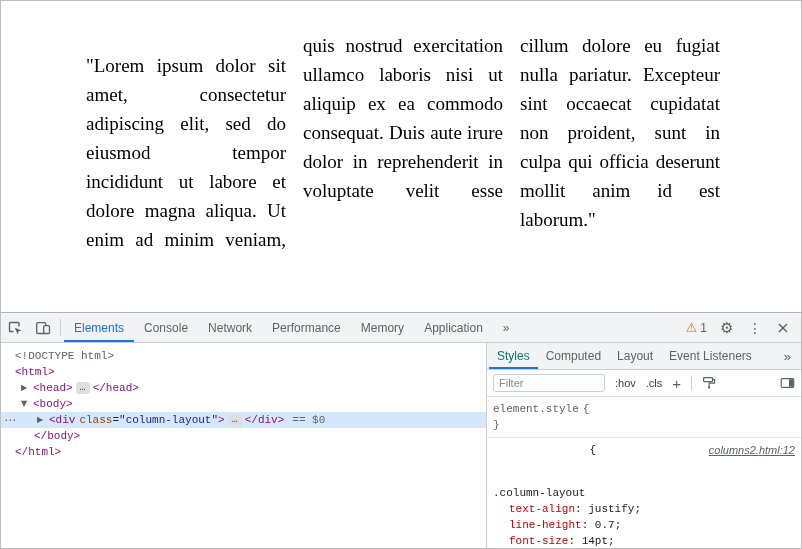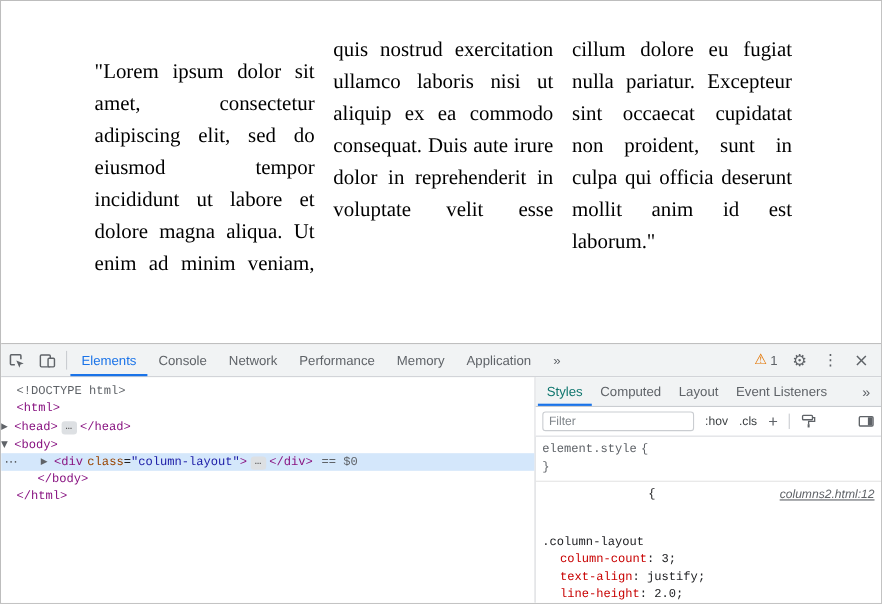--- a/index.html
+++ b/index.html
@@ -37,21 +37,21 @@
   .close { font-size:16px; }
 
   .dt-body { flex:1; display:flex; min-height:0; }
 
   
   .dom-pane { width:486px; flex:0 0 486px; border-right:1px solid #cacdd1;
               font-family:"Liberation Mono", monospace; font-size:11px; line-height:16px;
               padding-top:5px; overflow:hidden; background:#fff; }
   .tree-line { height:16px; white-space:nowrap; position:relative; color:#202124; }
   .lvl0 { padding-left:14px; }
-  .lvl1 { }
+  .lvl1 { padding-left:20px; }
   .lvl1b { padding-left:33px; }
   .lvl2 { padding-left:36px; }
   .tree-line.selected { background:#d4e7fb; }
   .arrow { display:inline-block; width:12px; font-size:8px; color:#5f6368; vertical-align:1px; }
   .t-tag { color:#881280; }
   .t-attr { color:#994500; margin-left:4px; }
   .t-val { color:#1a1aa6; }
   .t-plain { color:#202124; }
   .t-gray { color:#5f6368; }
   .t-hint { color:#5f6368; margin-left:8px; }
@@ -65,21 +65,21 @@
   .styles-pane { flex:1; display:flex; flex-direction:column; min-width:0; background:#fff; }
   .styles-tabs { flex:0 0 27px; background:#f1f3f4; border-bottom:1px solid #cacdd1;
                  display:flex; align-items:stretch; padding-left:2px; }
   .styles-tab { padding:0 8px; display:flex; align-items:center; font-size:12px;
                 color:#5f6368; border-bottom:2px solid transparent; padding-top:2px; white-space:nowrap; }
   .styles-tab.active { color:#0f766e; border-bottom-color:#1a73e8; }
   .styles-tab.chevron { margin-left:auto; font-size:13px; padding-right:10px; }
 
   .styles-toolbar { flex:0 0 27px; display:flex; align-items:center; padding:0 6px;
                     border-bottom:1px solid #dadce0; gap:10px; background:#fff; }
-  .filter-input { width:138px; height:18px; border:1px solid #cacdd1; border-radius:3px;
+  .filter-input { width:112px; height:18px; border:1px solid #cacdd1; border-radius:3px;
                   font-size:11px; padding:0 5px; color:#202124; outline:none;
                   font-family:"Liberation Sans", sans-serif; }
   .filter-input::placeholder { color:#80868b; }
   .tool-text { font-size:11px; color:#3c4043; }
   .tool-plus { font-size:15px; color:#5f6368; line-height:1; }
   .tool-sep { width:1px; height:14px; background:#cacdd1; }
   .tool-svg { color:#5f6368; display:flex; align-items:center; }
   .tool-svg.last { margin-left:auto; }
 
   .styles-content { flex:1; overflow:hidden; font-family:"Liberation Mono", monospace;
@@ -196,23 +196,22 @@
             <div class="sline"><span class="es">element.style</span><span class="es brace">{</span></div>
             <div class="sline"><span class="es">}</span></div>
           </div>
 
           <div class="style-section">
             <div class="sline rule-header">
               <span class="selector">.column-layout</span>
                 <span class="brace">{</span>
               <a class="rule-link">columns2.html:12</a>
             </div>
-            <div class="sline prop"><span class="prop-name">column-count</span><span>: </span><span class="prop-value">3</span><span>;</span></div>
             <div class="sline prop"><span class="prop-name">text-align</span><span>: </span><span class="prop-value">justify</span><span>;</span></div>
-            <div class="sline prop"><span class="prop-name">line-height</span><span>: </span><span class="prop-value">2.0</span><span>;</span></div>
+            <div class="sline prop"><span class="prop-name">line-height</span><span>: </span><span class="prop-value">0.7</span><span>;</span></div>
             <div class="sline prop"><span class="prop-name">font-size</span><span>: </span><span class="prop-value">14pt</span><span>;</span></div>
             <div class="sline"><span>}</span></div>
           </div>
 
           <div class="style-section nb">
             <div class="sline rule-header">
               <span class="selector">div</span>
                 <span class="brace">{</span>
               <span class="rule-link ua">user agent stylesheet</span>
             </div>

